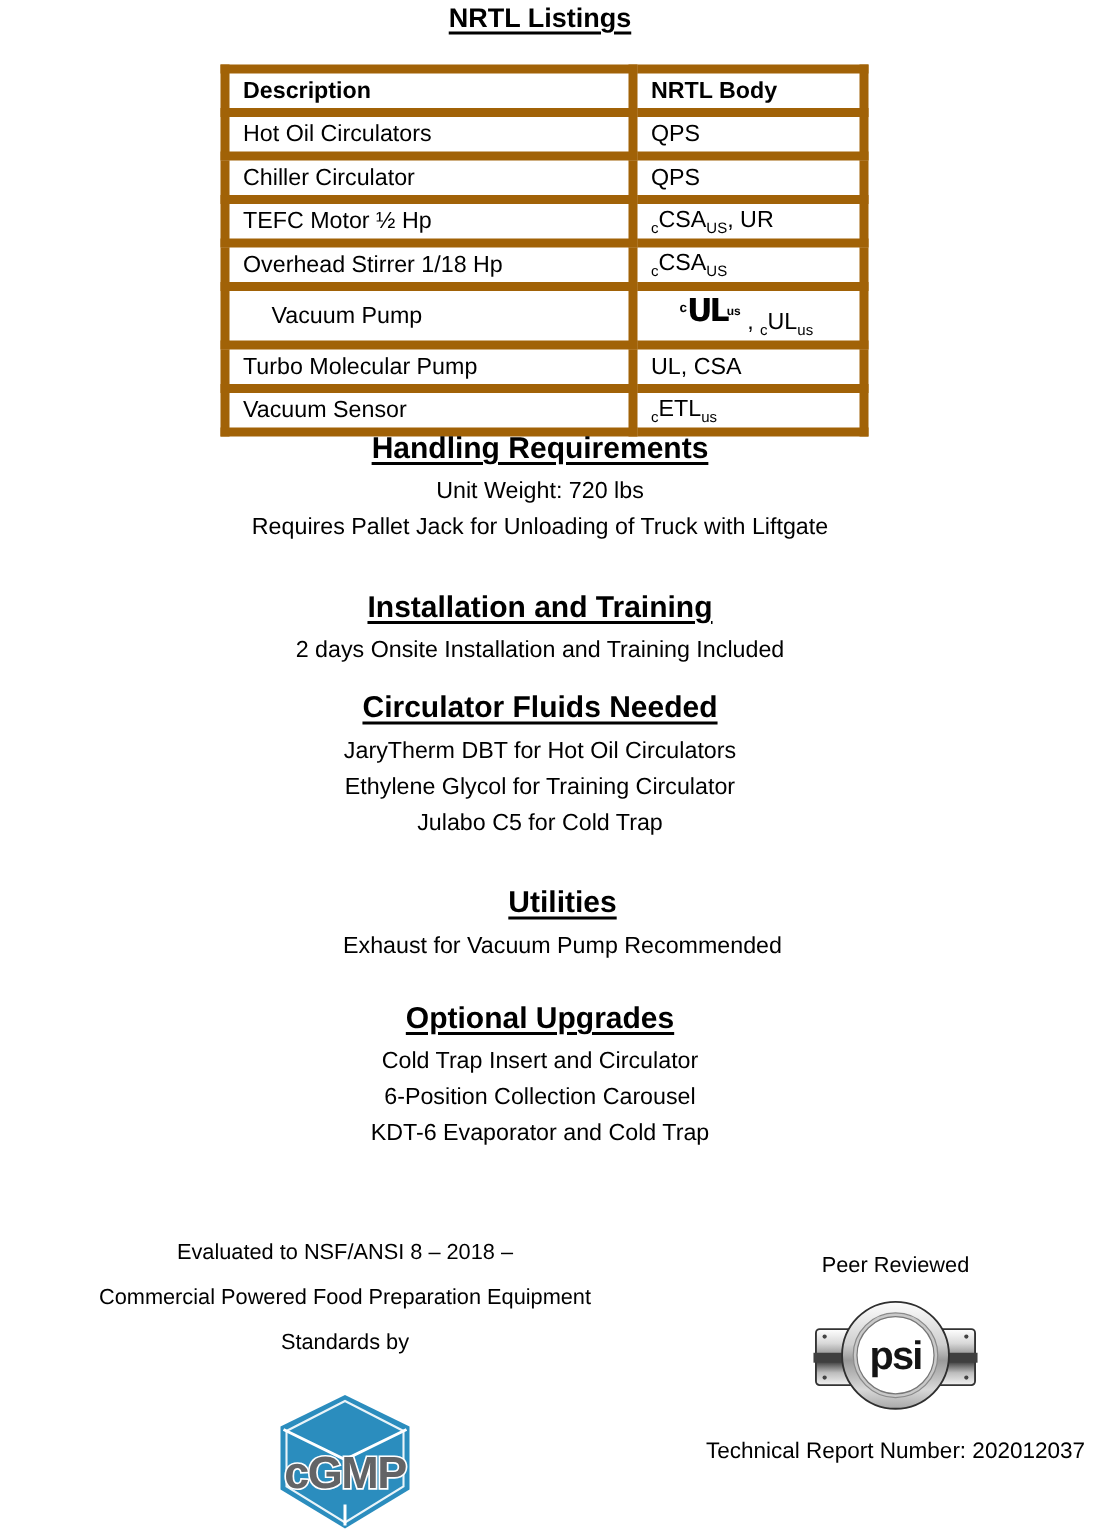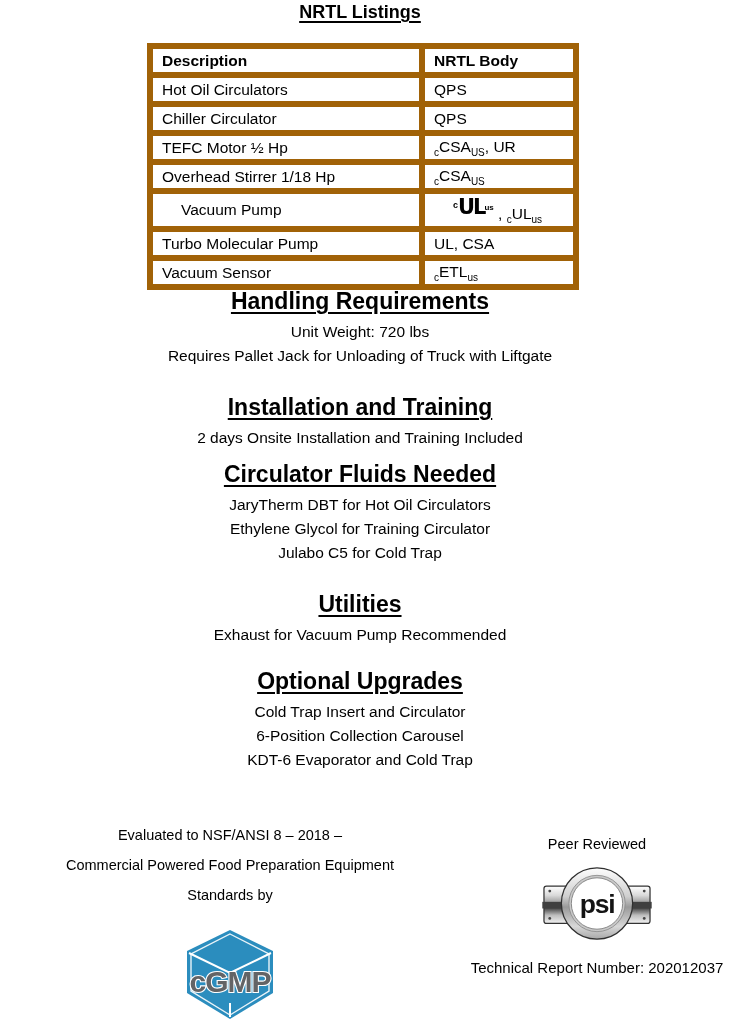--- a/index.html
+++ b/index.html
@@ -28,23 +28,23 @@
   
   .seg-n{}
   .seg-sub{font-size:10px;vertical-align:-4px;}
   .seg-markpre{font-weight:bold;font-size:9px;vertical-align:6px;}
   .seg-mark{font-weight:bold;font-size:21px;letter-spacing:-2px;font-family:"DejaVu Sans",sans-serif;}
   .seg-marksub{font-weight:bold;font-size:8px;vertical-align:4px;}
   .seg-low{vertical-align:-5px;}
   .seg-lowsub{font-size:10px;vertical-align:-9px;}
 
   .section{position:absolute;left:0;width:720px;text-align:center;}
-  .section h2{margin:0 0 5px 0;font-size:23px;font-weight:bold;}
+  .section h2{margin:0 0 5px 0;font-size:20px;font-weight:bold;}
   .section p{margin:0;font-size:15.5px;line-height:24px;}
-  #sec-0{top:288px;} #sec-1{top:394px;} #sec-2{top:461px;} #sec-3{top:591px;} #sec-4{top:668px;}
+  #sec-0{top:288px;} #sec-1{top:394px;} #sec-2{top:461px;} #sec-3{top:591px;margin-left:15px;} #sec-4{top:668px;}
 
   .foot-left{position:absolute;left:28px;top:820px;width:404px;text-align:center;font-size:14.5px;}
   .foot-left p{margin:0;line-height:30px;}
   .cgmp-logo{position:absolute;left:180px;top:929px;width:100px;height:92px;}
 
   .foot-right{position:absolute;left:455px;top:836px;width:284px;text-align:center;font-size:14.5px;}
   .foot-right p{margin:0;line-height:17px;}
   .foot-right .by{margin-top:13px;}
   .psi-logo{margin:9px auto 0 auto;width:116px;height:83px;display:block;}
   .report{margin-top:14px !important;font-size:15px;}

